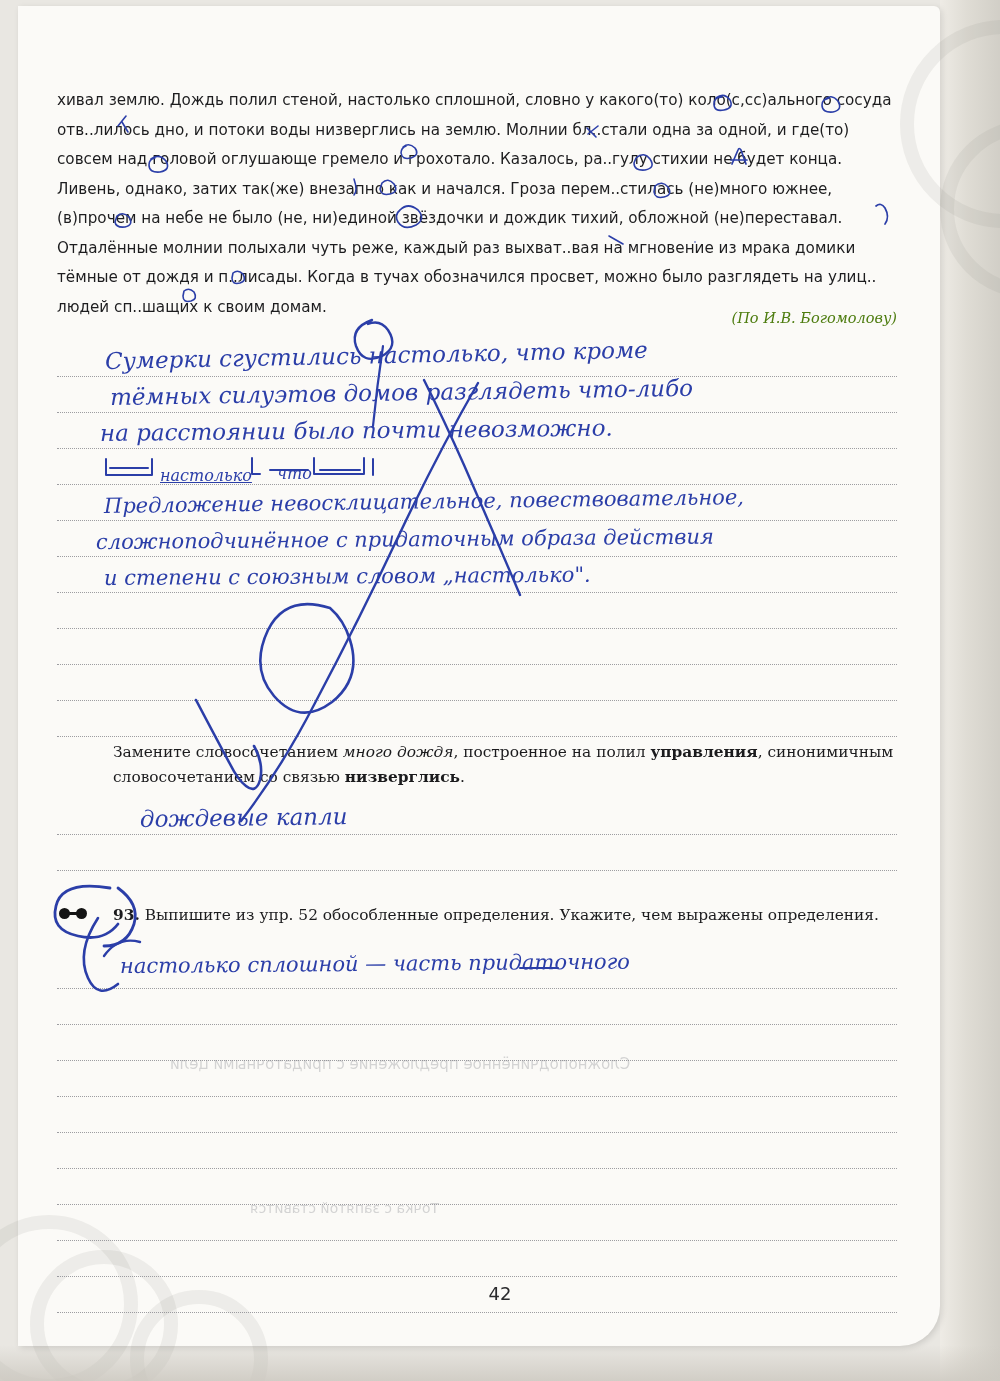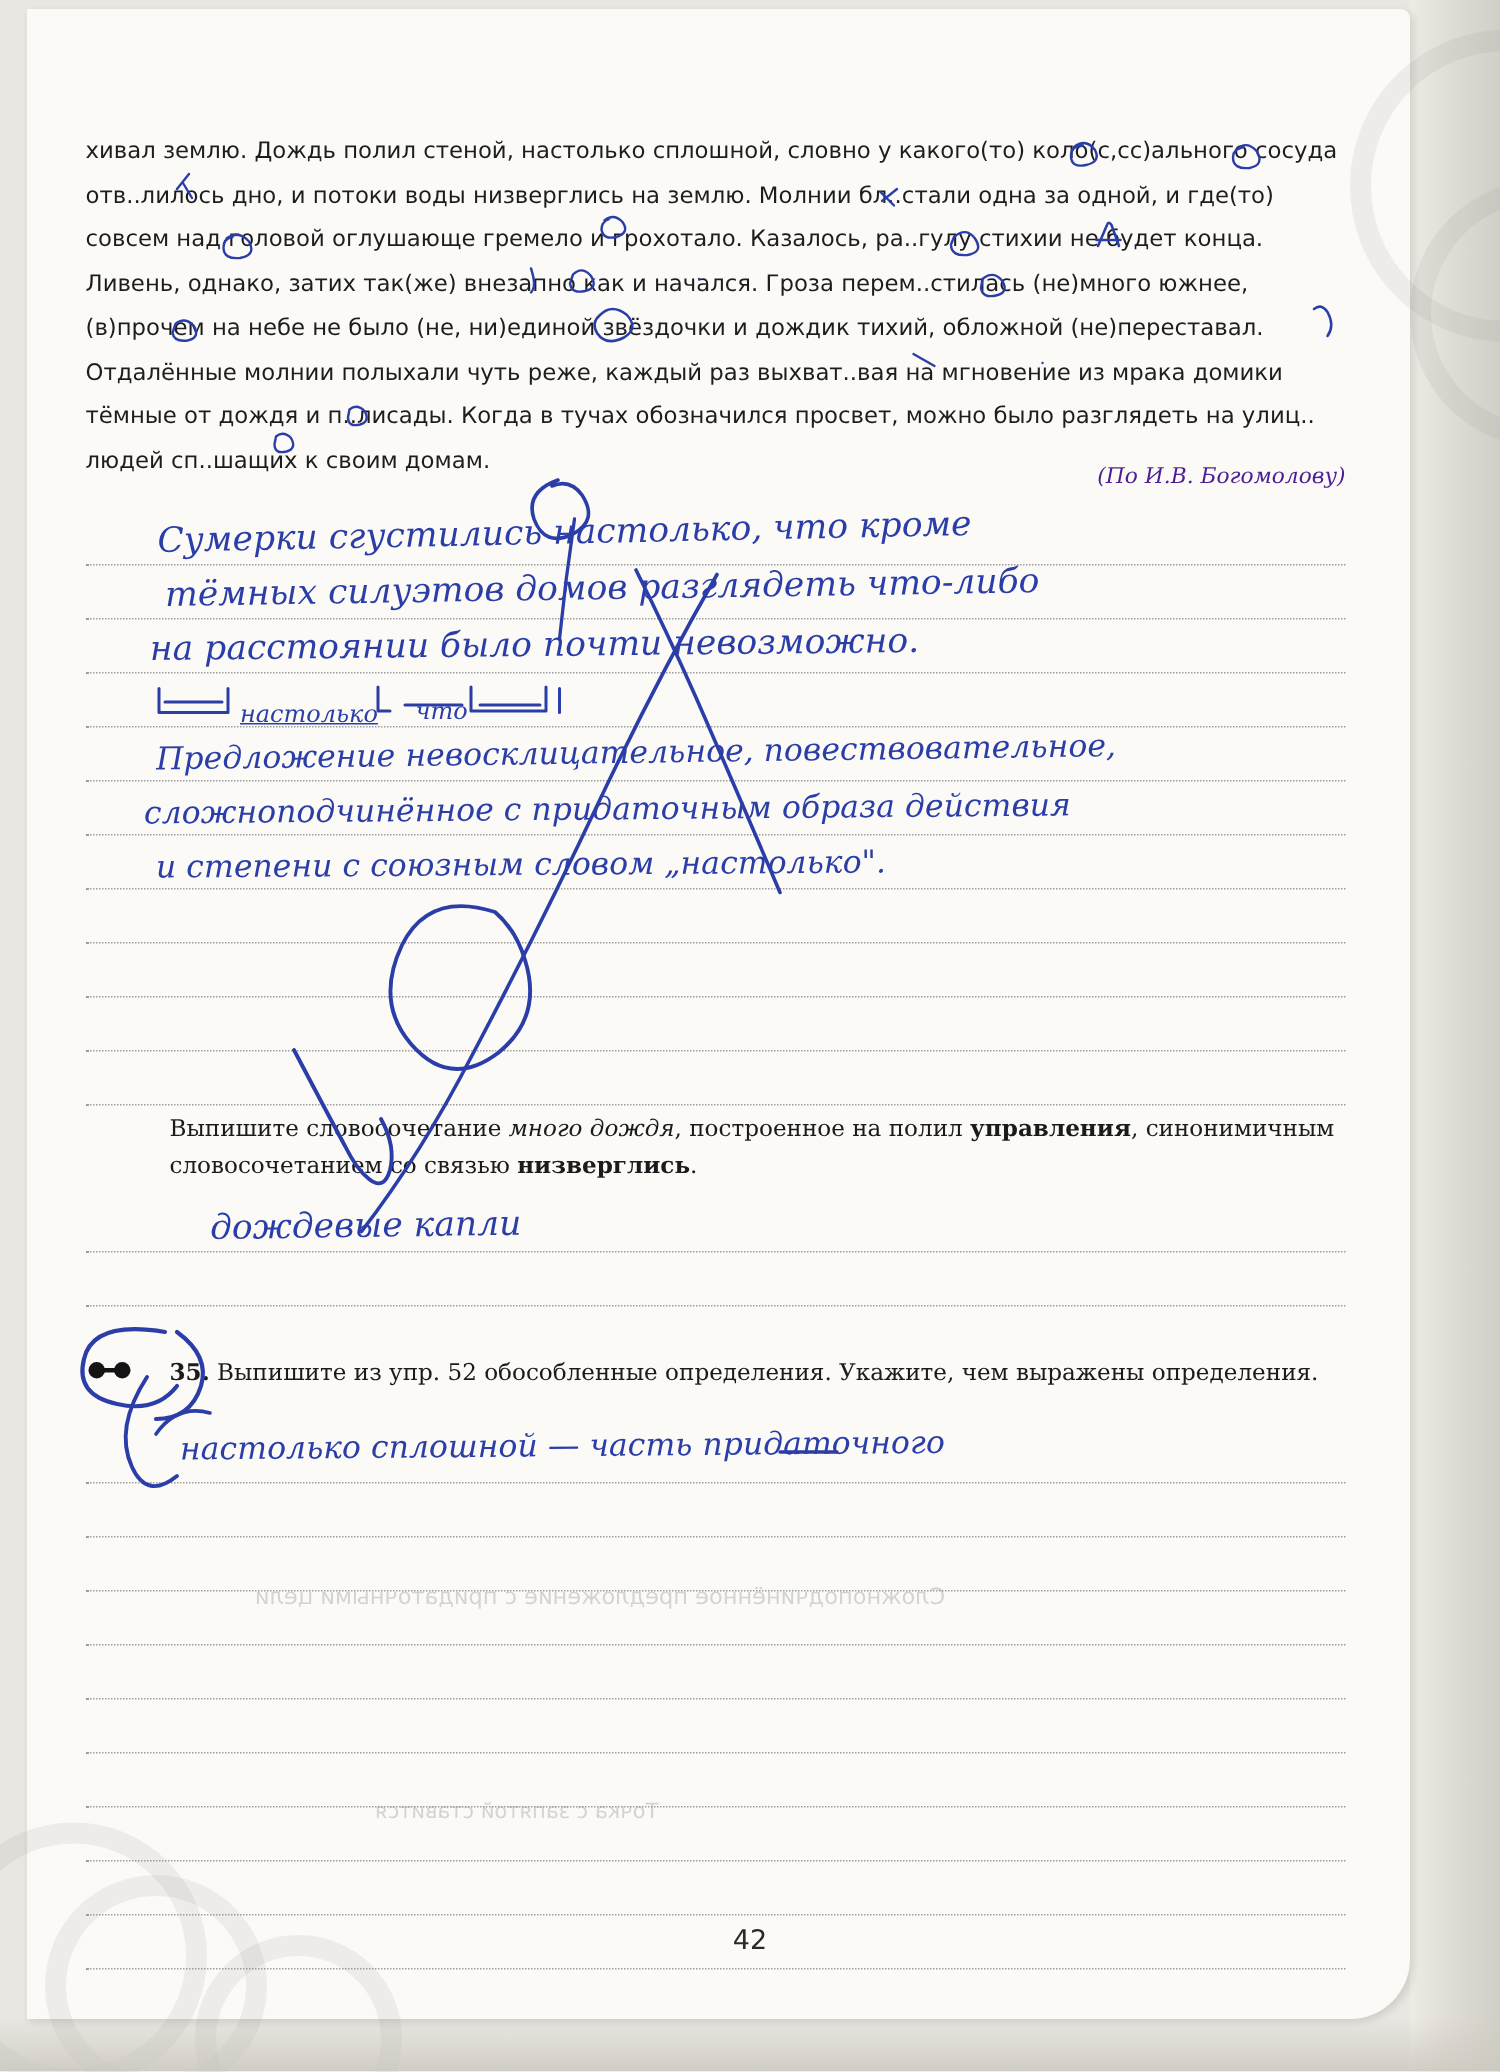--- a/index.html
+++ b/index.html
@@ -79,21 +79,21 @@
   }
   .attrib {
     position: absolute;
     left: 57px;
     top: 310px;
     width: 840px;
     text-align: right;
     font-family: "DejaVu Serif", serif;
     font-style: italic;
     font-size: 14.5px;
-    color: #4c1d95;
+    color: #4d7c0f;
   }
 
   
   .rule {
     position: absolute;
     left: 57px;
     width: 840px;
     height: 1px;
     border-bottom: 1.6px dotted #8d8d93;
     opacity: 0.85;
@@ -234,31 +234,31 @@
 <div class="rule" style="top:1059px;"></div>
 <div class="rule" style="top:1095px;"></div>
 <div class="rule" style="top:1131px;"></div>
 <div class="rule" style="top:1167px;"></div>
 <div class="rule" style="top:1203px;"></div>
 <div class="rule" style="top:1239px;"></div>
 <div class="rule" style="top:1275px;"></div>
 <div class="rule" style="top:1311px;"></div>
 
 <div class="task-zamenite">
-  <span>Выпишите словосочетание </span><i>много дождя</i><span>, построенное на полил </span><b>управления</b><span>, синонимичным словосочетанием со связью </span><b>низверглись</b><span>.</span>
+  <span>Замените словосочетанием </span><i>много дождя</i><span>, построенное на полил </span><b>управления</b><span>, синонимичным словосочетанием со связью </span><b>низверглись</b><span>.</span>
 </div>
 
 <div class="marker">
   <div class="dot d1"></div>
   <div class="bar"></div>
   <div class="dot d2"></div>
 </div>
 
 <div class="task-72">
-  <b>35.</b> <span>Выпишите из упр. 52 обособленные определения. Укажите, чем выражены определения.</span>
+  <b>93.</b> <span>Выпишите из упр. 52 обособленные определения. Укажите, чем выражены определения.</span>
 </div>
 
 <div class="hw hw-big" style="left:105px; top:348px; transform: rotate(-1.2deg);">Сумерки сгустились настолько, что кроме</div>
 <div class="hw hw-big" style="left:110px; top:384px; transform: rotate(-0.9deg);">тёмных силуэтов домов  разглядеть что-либо</div>
 <div class="hw hw-big" style="left:100px; top:420px; transform: rotate(-0.6deg);">на расстоянии  было почти невозможно.</div>
 
 <div class="hw hw-sm" style="left:160px; top:466px;text-decoration:underline;">настолько</div>
 <div class="hw hw-sm" style="left:277px; top:464px;">что</div>
 
 <div class="hw hw-mid" style="left:104px; top:494px; transform: rotate(-0.8deg);">Предложение   невосклицательное,  повествовательное,</div>

